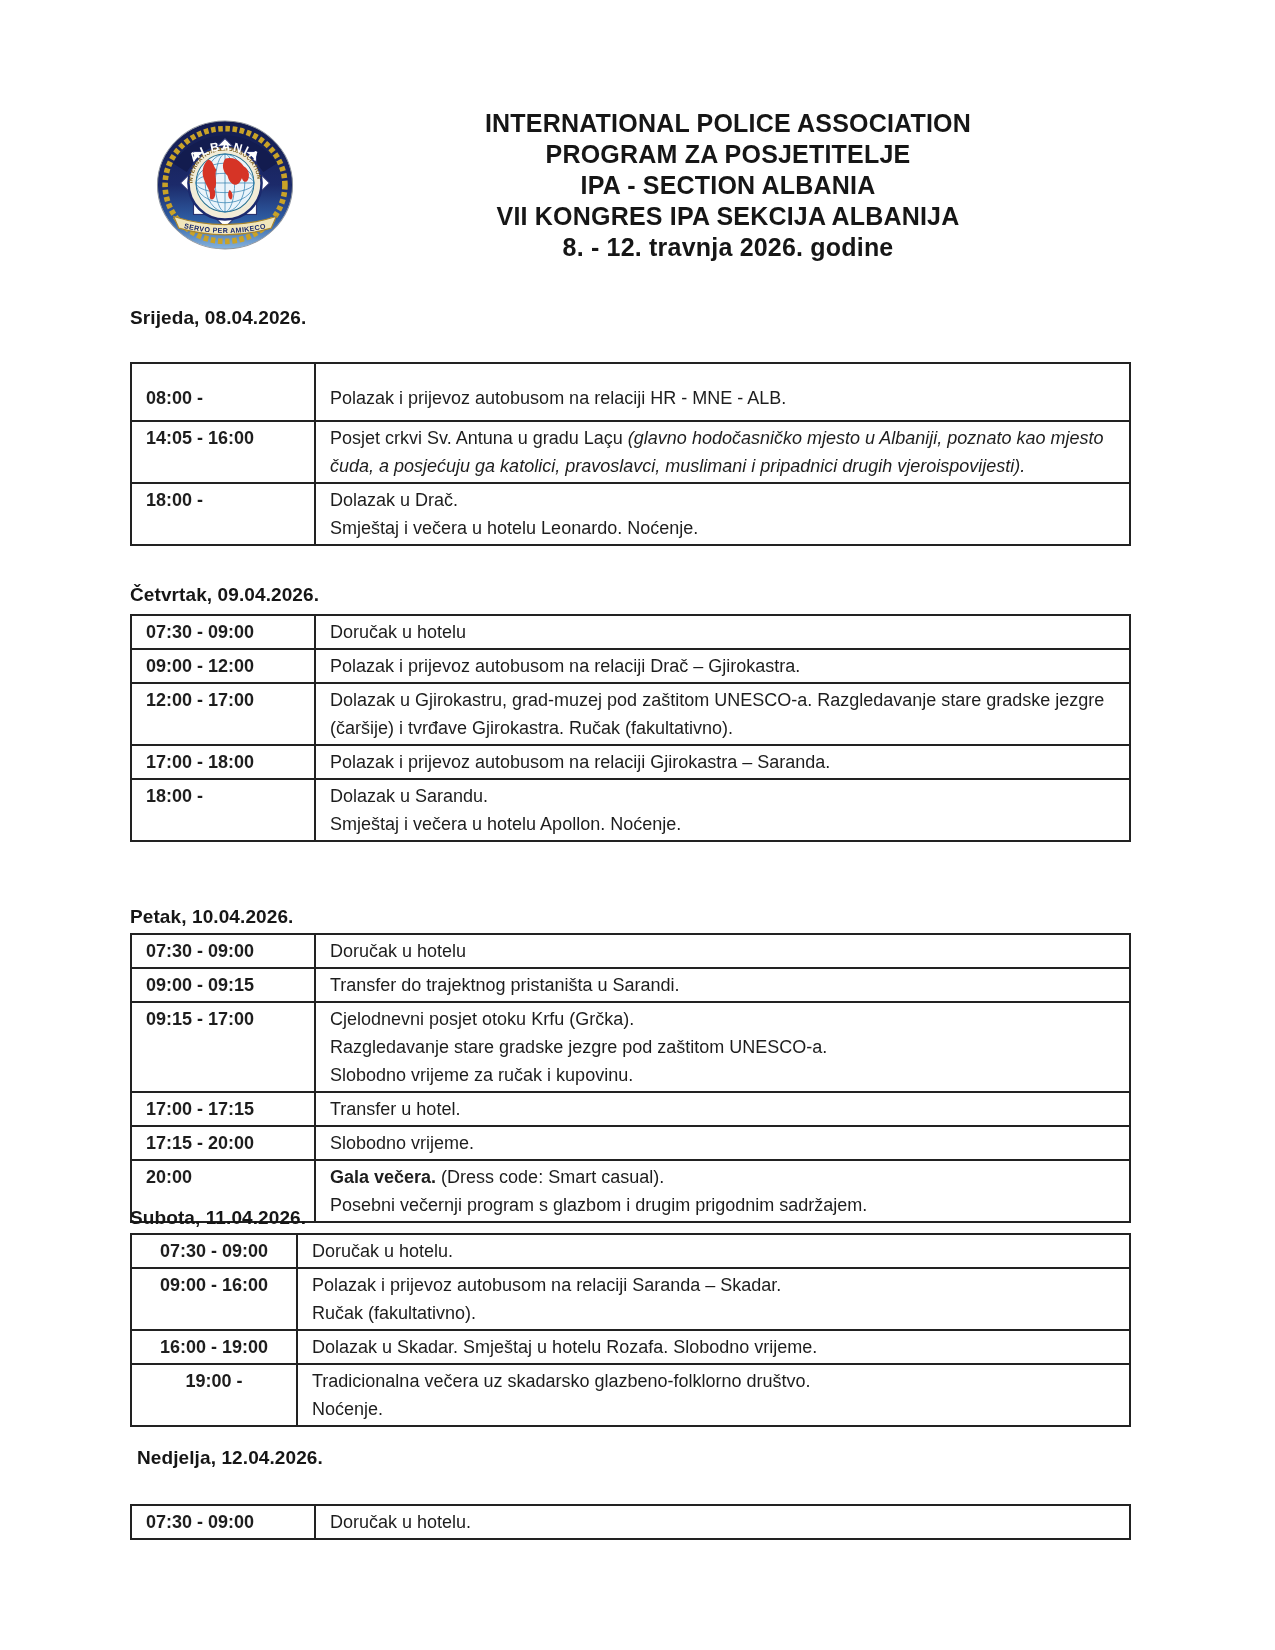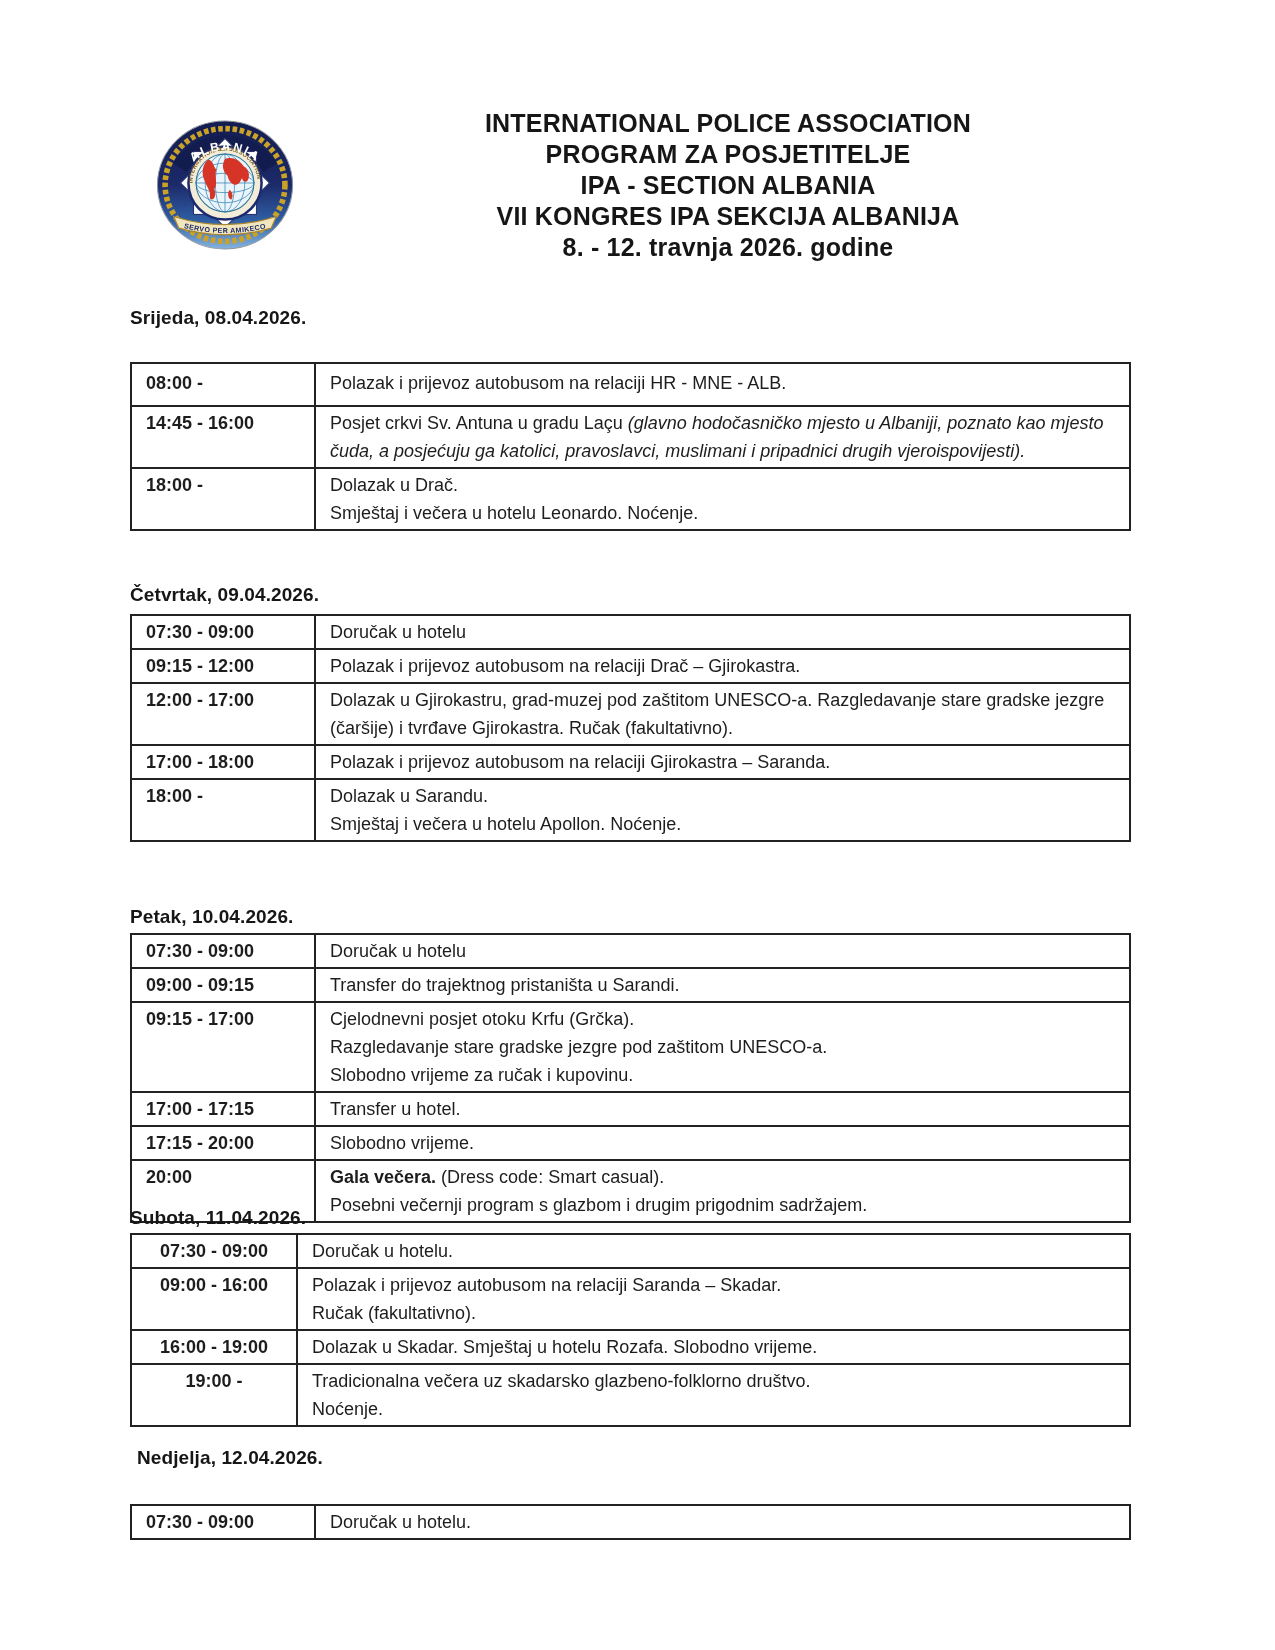--- a/index.html
+++ b/index.html
@@ -34,21 +34,21 @@
   .sec-4 .day-heading{margin-bottom:35px;margin-left:7px;}
 
   table.day-table{border-collapse:collapse;width:1001px;table-layout:fixed;}
   table.day-table td{
     border:2px solid #222222;vertical-align:top;
     font-size:18px;line-height:28px;color:#1d1d1d;
     padding:2px 12px 2px 14px;
   }
   td.time{width:156px;font-weight:bold;white-space:nowrap;}
   .times-center td.time{text-align:center;padding-left:4px;padding-right:4px;}
-  .sec-0 tr:first-child td{padding-top:5px;padding-bottom:8px;}
+  .sec-0 tr:first-child td{padding-top:20px;padding-bottom:8px;}
   .seg-n{font-style:normal;font-weight:normal;}
   .seg-i{font-style:italic;font-weight:normal;}
   .seg-b{font-style:normal;font-weight:bold;}
   .line{min-height:28px;}
 </style>
 </head>
 <body>
 
 <div class="page">
 
@@ -129,21 +129,21 @@
     <h2 class="day-heading">Srijeda, 08.04.2026.</h2>
     <table class="day-table">
       <tbody>
             <tr>
               <td class="time">08:00 -</td>
               <td class="act">
                 <div class="line"><span class="seg-n">Polazak i prijevoz autobusom na relaciji HR - MNE - ALB.</span></div>
               </td>
             </tr>
             <tr>
-              <td class="time">14:45 - 16:00</td>
+              <td class="time">14:05 - 16:00</td>
               <td class="act">
                 <div class="line"><span class="seg-n">Posjet crkvi Sv. Antuna u gradu Laçu </span><span class="seg-i">(glavno hodočasničko mjesto u Albaniji, poznato kao mjesto čuda, a posjećuju ga katolici, pravoslavci, muslimani i pripadnici drugih vjeroispovijesti).</span></div>
               </td>
             </tr>
             <tr>
               <td class="time">18:00 -</td>
               <td class="act">
                 <div class="line"><span class="seg-n">Dolazak u Drač.</span></div>
                 <div class="line"><span class="seg-n">Smještaj i večera u hotelu Leonardo. Noćenje.</span></div>
               </td>
@@ -156,21 +156,21 @@
     <h2 class="day-heading">Četvrtak, 09.04.2026.</h2>
     <table class="day-table">
       <tbody>
             <tr>
               <td class="time">07:30 - 09:00</td>
               <td class="act">
                 <div class="line"><span class="seg-n">Doručak u hotelu</span></div>
               </td>
             </tr>
             <tr>
-              <td class="time">09:15 - 12:00</td>
+              <td class="time">09:00 - 12:00</td>
               <td class="act">
                 <div class="line"><span class="seg-n">Polazak i prijevoz autobusom na relaciji Drač – Gjirokastra.</span></div>
               </td>
             </tr>
             <tr>
               <td class="time">12:00 - 17:00</td>
               <td class="act">
                 <div class="line"><span class="seg-n">Dolazak u Gjirokastru, grad-muzej pod zaštitom UNESCO-a. Razgledavanje stare gradske jezgre (čaršije) i tvrđave Gjirokastra. Ručak (fakultativno).</span></div>
               </td>
             </tr>

